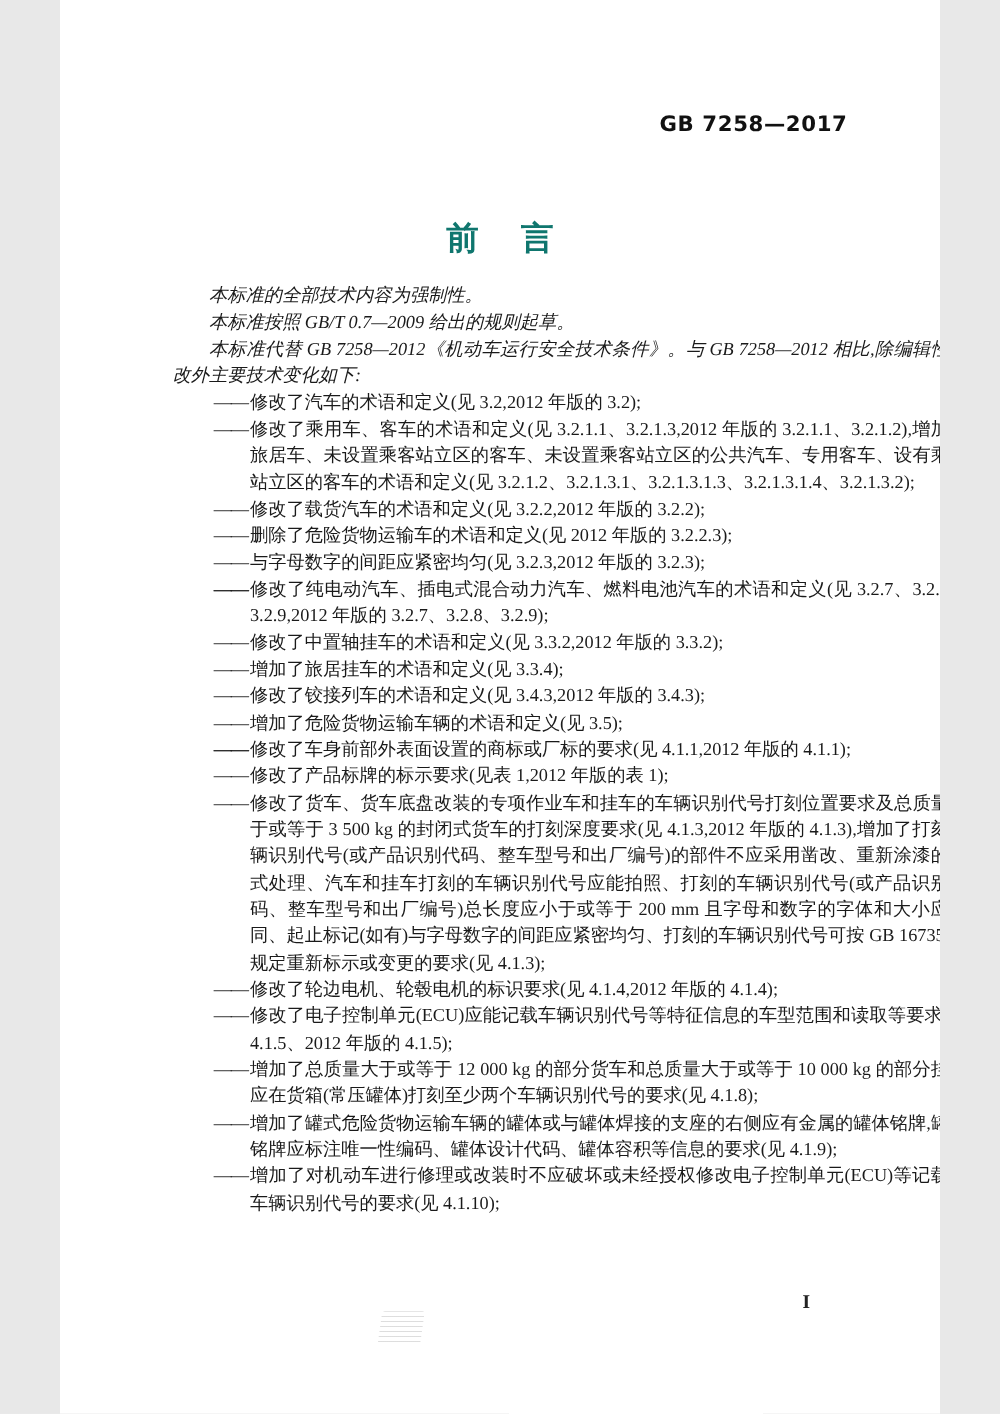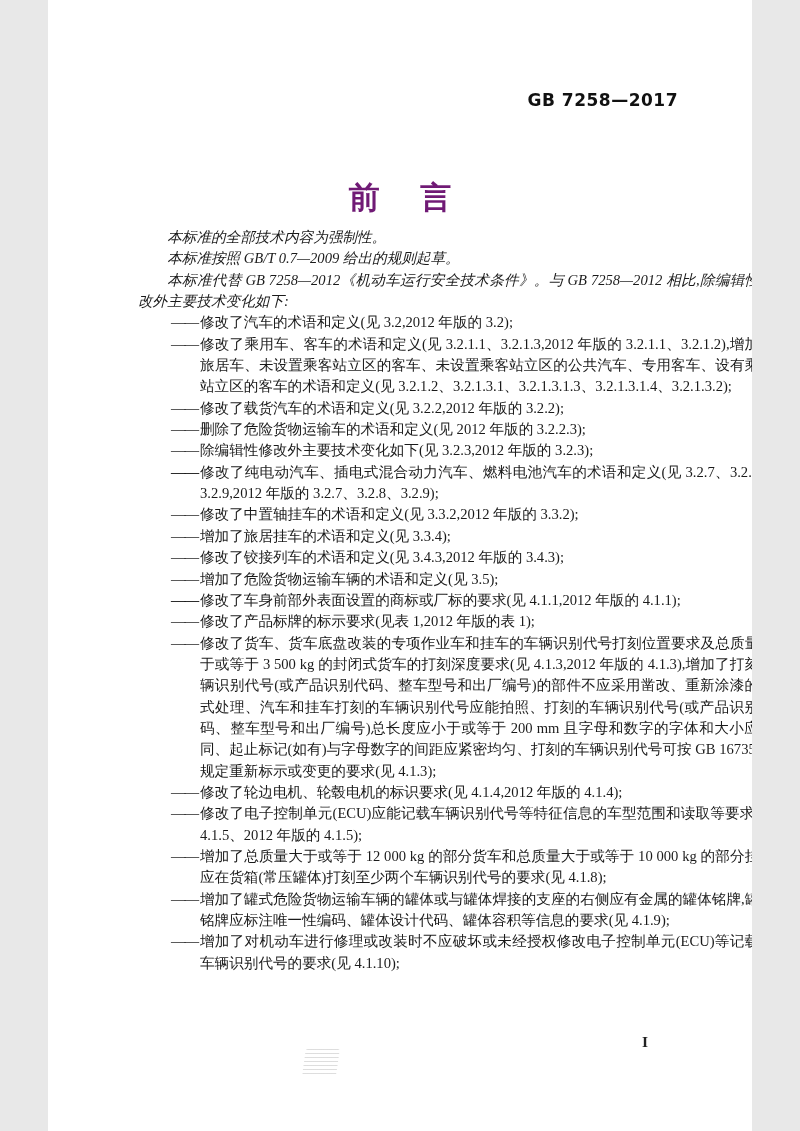--- a/index.html
+++ b/index.html
@@ -14,23 +14,23 @@
   }
   .doc-number {
     position:absolute; top:90px; right:74px;
     font-family:"DejaVu Sans","Liberation Sans",sans-serif;
     font-weight:700; font-size:17px; letter-spacing:0.5px;
     color:#111;
   }
   .doc-title {
     position:absolute; top:156px; left:0; width:100%;
     text-align:center;
-    font-size:31px; font-weight:700;
+    font-size:26px; font-weight:700;
     letter-spacing:1.3em; text-indent:1.3em;
-    color:#701a75;
+    color:#0f766e;
   }
   .body-text {
     position:absolute; top:227px; left:90px; width:636px;
     font-size:14.6px; line-height:21.35px;
     text-align:justify;
   }
   .body-text p {
     margin:0; text-indent:2em;font-style:italic;
   }
   ul.changes {
@@ -75,21 +75,21 @@
   <div class="body-text">
     <p>本标准的全部技术内容为强制性。</p>
     <p>本标准按照 GB/T 0.7—2009 给出的规则起草。</p>
     <p>本标准代替 GB 7258—2012《机动车运行安全技术条件》。与 GB 7258—2012 相比,除编辑性修改外主要技术变化如下:</p>
 
     <ul class="changes">
       <li class="change"><span class="dash">——</span><span class="change-text">修改了汽车的术语和定义(见 3.2,2012 年版的 3.2);</span></li>
       <li class="change"><span class="dash">——</span><span class="change-text">修改了乘用车、客车的术语和定义(见 3.2.1.1、3.2.1.3,2012 年版的 3.2.1.1、3.2.1.2),增加了旅居车、未设置乘客站立区的客车、未设置乘客站立区的公共汽车、专用客车、设有乘客站立区的客车的术语和定义(见 3.2.1.2、3.2.1.3.1、3.2.1.3.1.3、3.2.1.3.1.4、3.2.1.3.2);</span></li>
       <li class="change"><span class="dash">——</span><span class="change-text">修改了载货汽车的术语和定义(见 3.2.2,2012 年版的 3.2.2);</span></li>
       <li class="change"><span class="dash">——</span><span class="change-text">删除了危险货物运输车的术语和定义(见 2012 年版的 3.2.2.3);</span></li>
-      <li class="change"><span class="dash">——</span><span class="change-text">除编辑性修改外主要技术变化如下(见 3.2.3,2012 年版的 3.2.3);</span></li>
+      <li class="change"><span class="dash">——</span><span class="change-text">与字母数字的间距应紧密均匀(见 3.2.3,2012 年版的 3.2.3);</span></li>
       <li class="change"><span class="dash">——</span></li>
       <li class="change"><span class="dash">——</span><span class="change-text">修改了纯电动汽车、插电式混合动力汽车、燃料电池汽车的术语和定义(见 3.2.7、3.2.8、3.2.9,2012 年版的 3.2.7、3.2.8、3.2.9);</span></li>
       <li class="change"><span class="dash">——</span><span class="change-text">修改了中置轴挂车的术语和定义(见 3.3.2,2012 年版的 3.3.2);</span></li>
       <li class="change"><span class="dash">——</span><span class="change-text">增加了旅居挂车的术语和定义(见 3.3.4);</span></li>
       <li class="change"><span class="dash">——</span><span class="change-text">修改了铰接列车的术语和定义(见 3.4.3,2012 年版的 3.4.3);</span></li>
       <li class="change"><span class="dash">——</span><span class="change-text">增加了危险货物运输车辆的术语和定义(见 3.5);</span></li>
       <li class="change"><span class="dash">——</span></li>
       <li class="change"><span class="dash">——</span><span class="change-text">修改了车身前部外表面设置的商标或厂标的要求(见 4.1.1,2012 年版的 4.1.1);</span></li>
       <li class="change"><span class="dash">——</span><span class="change-text">修改了产品标牌的标示要求(见表 1,2012 年版的表 1);</span></li>
       <li class="change"><span class="dash">——</span><span class="change-text">修改了货车、货车底盘改装的专项作业车和挂车的车辆识别代号打刻位置要求及总质量小于或等于 3 500 kg 的封闭式货车的打刻深度要求(见 4.1.3,2012 年版的 4.1.3),增加了打刻车辆识别代号(或产品识别代码、整车型号和出厂编号)的部件不应采用凿改、重新涂漆的方式处理、汽车和挂车打刻的车辆识别代号应能拍照、打刻的车辆识别代号(或产品识别代码、整车型号和出厂编号)总长度应小于或等于 200 mm 且字母和数字的字体和大小应相同、起止标记(如有)与字母数字的间距应紧密均匀、打刻的车辆识别代号可按 GB 16735 的规定重新标示或变更的要求(见 4.1.3);</span></li>

